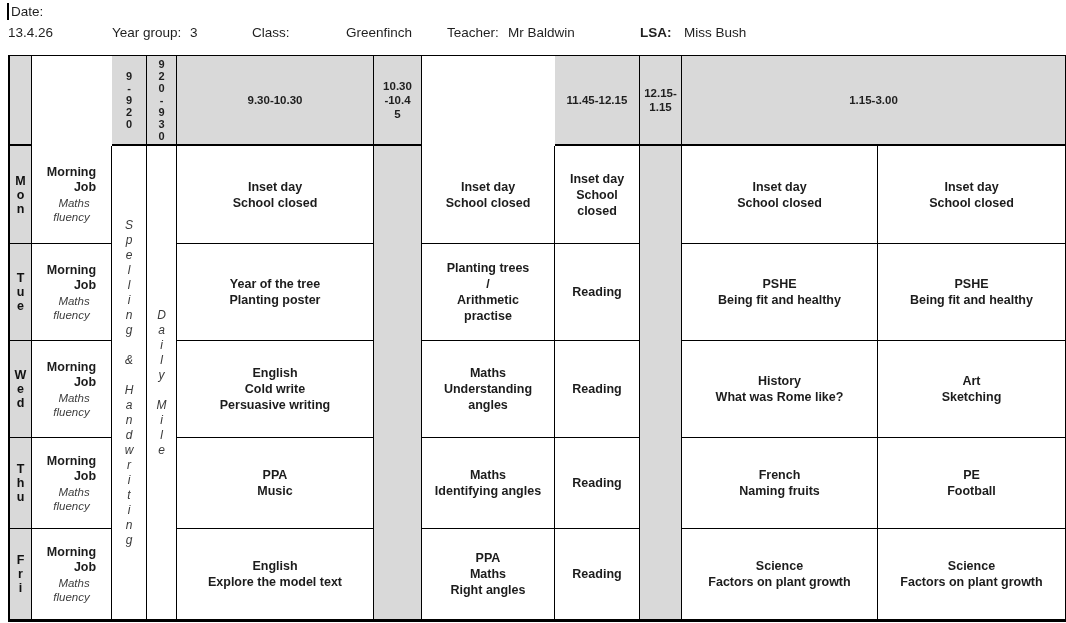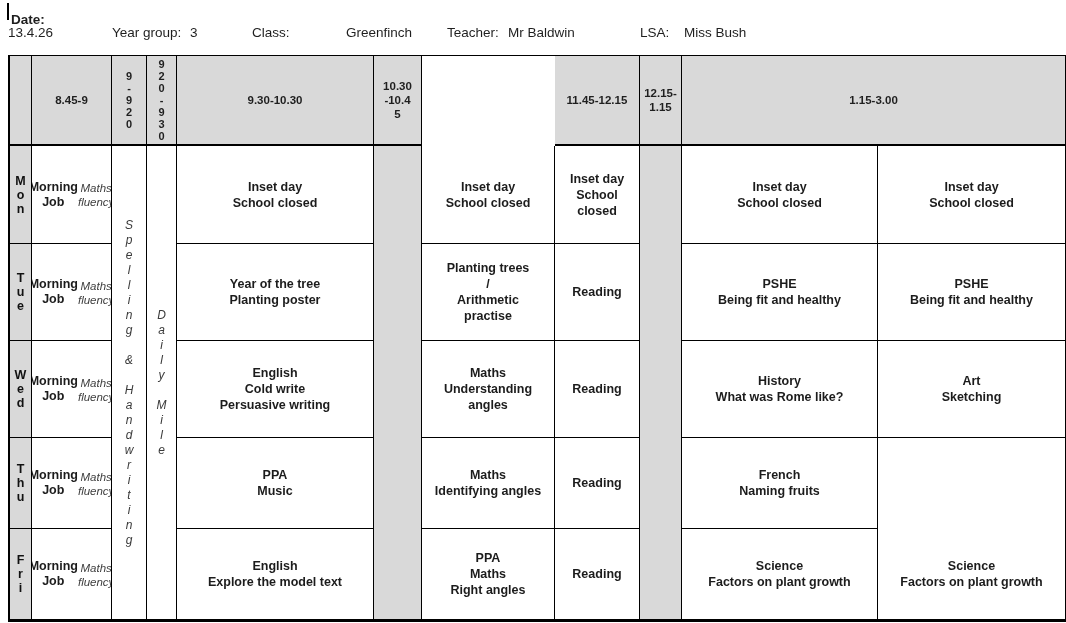--- a/index.html
+++ b/index.html
@@ -25,51 +25,50 @@
     display:flex; align-items:center; justify-content:center;
     text-align:center; box-sizing:border-box; overflow:hidden; padding:2px;
   }
   .gray { background:#d9d9d9; }
   .noR { border-right:none; }
   .noB { border-bottom:none; }
   .hcell { border-bottom-width:2px; font-weight:bold; font-size:11.5px; color:#1f1f1f; white-space:pre-line; line-height:14px; }
   .vhead { white-space:pre; font-weight:bold; font-size:11px; line-height:12px; }
   .main { font-weight:bold; font-size:12.5px; line-height:16px; color:#1c1c1c; white-space:pre-line; }
   .daycell { font-weight:bold; font-size:12.5px; line-height:14px; white-space:pre; color:#111; }
-  .mjob { flex-direction:row; }
+  .mjob { flex-direction:column;text-align:right; }
   .mtitle { font-weight:bold; font-size:12.5px; line-height:15px; white-space:pre-line; color:#1c1c1c; }
   .msub { font-style:italic; font-size:11.5px; line-height:14px; white-space:pre-line; color:#3e3e3e; margin-top:1px; }
   .vitalic { white-space:pre; font-style:italic; font-size:12px; line-height:15px; color:#3a3a3a; }
 
   
   .c1{grid-column:1}.c2{grid-column:2}.c3{grid-column:3}.c4{grid-column:4}.c5{grid-column:5}
   .c6{grid-column:6}.c7{grid-column:7}.c8{grid-column:8}.c9{grid-column:9}.c10{grid-column:10}
   .c11{grid-column:11}.c10s{grid-column:10 / span 2}
   .r1{grid-row:1}.r2{grid-row:2}.r3{grid-row:3}.r4{grid-row:4}.r5{grid-row:5}.r6{grid-row:6}
   .rs{grid-row:2 / span 5}
 </style>
 </head>
 <body>
 
 <div class="abs caret" style="left:7px; top:3px;"></div>
-<div class="abs toptext" style="left:11px; top:12px;font-weight:bold;">Date:</div>
+<div class="abs toptext" style="left:11px; top:4px;">Date:</div>
 <div class="abs toptext" style="left:8px; top:25px;">13.4.26</div>
 <div class="abs toptext" style="left:112px; top:25px;text-align:center;">Year group:</div>
 <div class="abs toptext" style="left:190px; top:25px;">3</div>
 <div class="abs toptext" style="left:252px; top:25px;">Class:</div>
 <div class="abs toptext" style="left:302px; top:25px;margin-left:44px;">Greenfinch</div>
 <div class="abs toptext" style="left:447px; top:25px;">Teacher:</div>
 <div class="abs toptext" style="left:508px; top:25px;">Mr Baldwin</div>
-<div class="abs toptext" style="left:640px; top:25px;">LSA:</div>
+<div class="abs toptext" style="left:640px; top:25px;font-weight:bold;">LSA:</div>
 <div class="abs toptext" style="left:684px; top:25px;">Miss Bush</div>
 
 <div class="grid">
 
   <div class="cell hcell gray c1 r1"></div>
-  <div class="cell hcell gray c2 r1">8.45-9</div>
   <div class="cell hcell gray vhead c3 r1">9
 -
 9
 2
 0</div>
   <div class="cell hcell gray vhead c4 r1">9
 2
 0
 -
 9
@@ -191,20 +190,22 @@
     <div class="msub">Maths
 fluency</div>
   </div>
   <div class="cell main c5 r5">PPA
 Music</div>
   <div class="cell main c7 r5">Maths
 Identifying angles</div>
   <div class="cell main c8 r5">Reading</div>
   <div class="cell main c10 r5">French
 Naming fruits</div>
+  <div class="cell main c11 r5 noR">PE
+Football</div>
 
   <div class="cell gray daycell c1 r6 noB">F
 r
 i</div>
   <div class="cell mjob c2 r6 noB">
     <div class="mtitle">Morning
 Job</div>
     <div class="msub">Maths
 fluency</div>
   </div>

